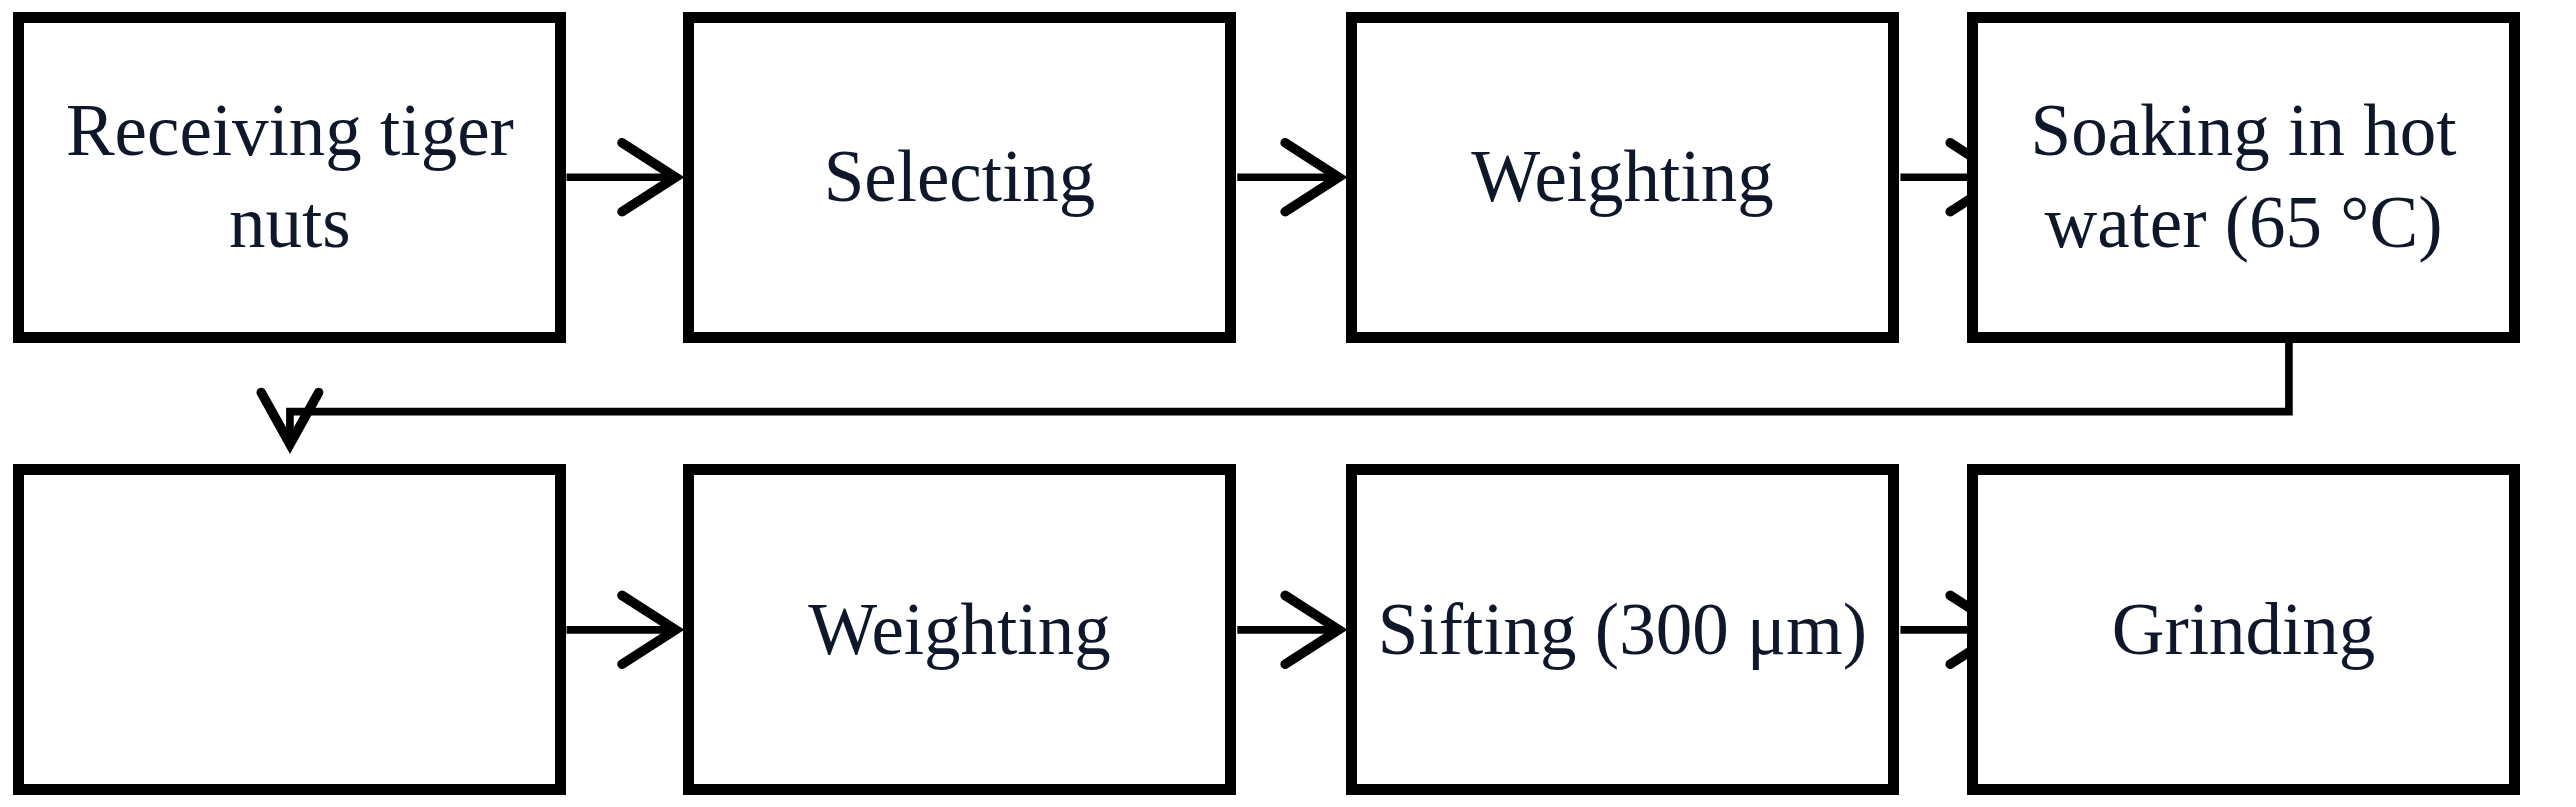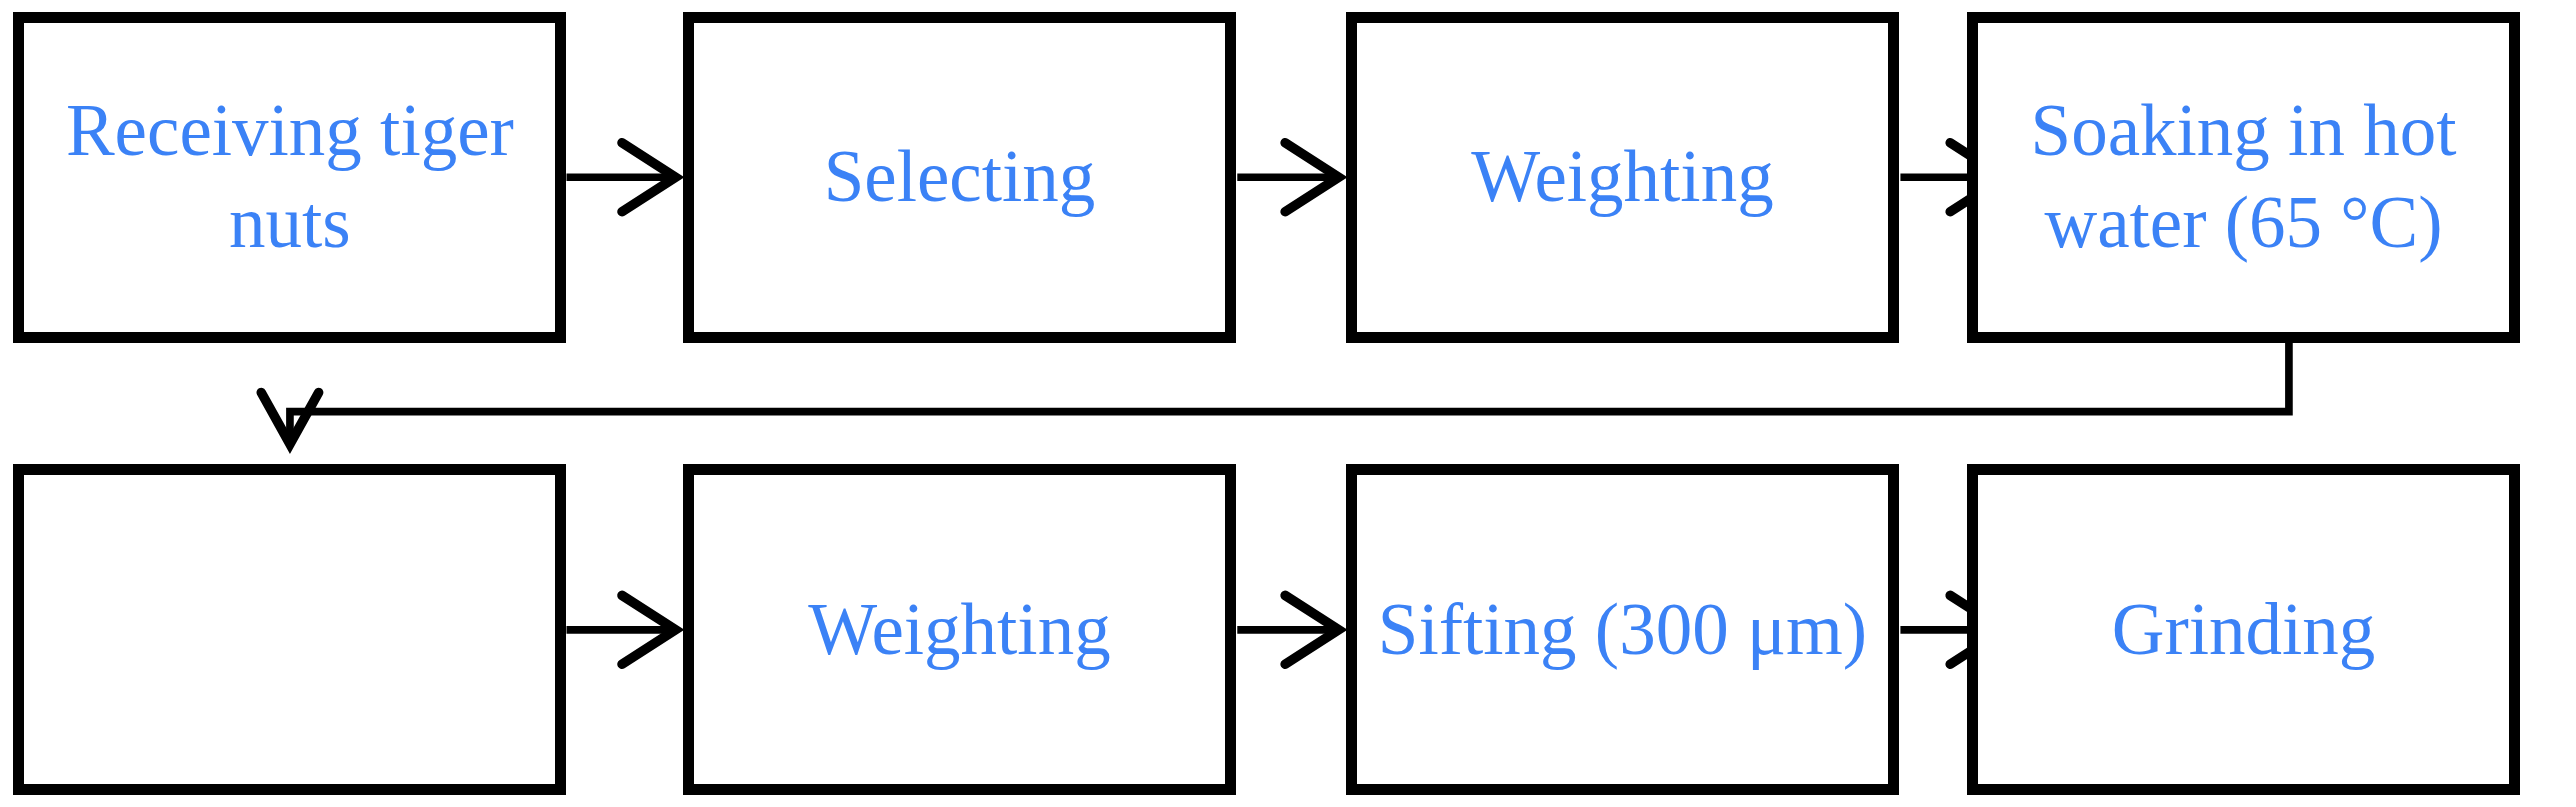--- a/index.html
+++ b/index.html
@@ -6,21 +6,21 @@
     margin: 0;
     padding: 0;
     background: #ffffff;
   }
   .canvas {
     position: relative;
     width: 2576px;
     height: 808px;
     background: #ffffff;
     font-family: "Liberation Serif", "DejaVu Serif", serif;
-    color: #3b82f6;
+    color: #0f172a;
     overflow: hidden;
   }
   .connector-layer {
     position: absolute;
     left: 0;
     top: 0;
     width: 2576px;
     height: 808px;
   }
   .node {

